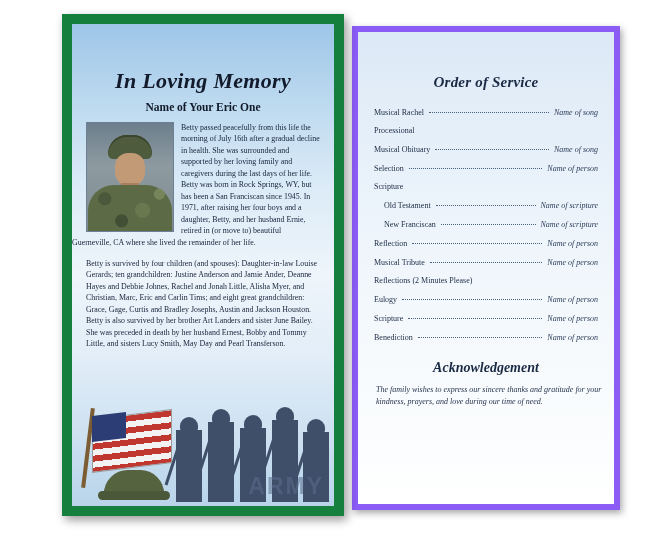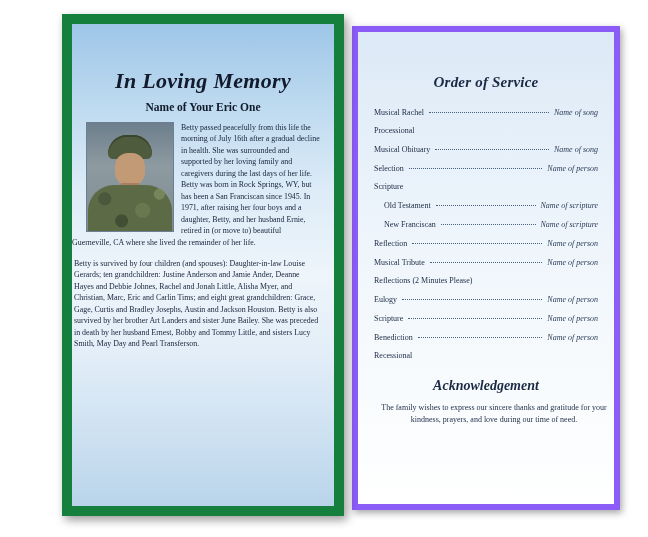--- a/index.html
+++ b/index.html
@@ -61,21 +61,22 @@
   .ack-title{
     text-align:center;
     font-style:italic;
     font-weight:bold;
     font-size:14px;
     color:#1b2a44;
     margin-top:18px;
   }
   .ack-text{
     margin:8px 2px 0 18px;
-    text-align:center;
+    text-align:left;
+    font-style:italic;
     font-size:8px;
     line-height:1.5;
     color:#25344d;
   }
 
   
   .front-page{
     position:absolute;
     left:62px;top:14px;
     width:282px;height:502px;
@@ -157,21 +158,21 @@
     line-height:1.45;
     color:#16233a;
     padding:9px 14px 0 0;
     text-align:left;
   }
   .para2{
     clear:both;
     font-size:7.9px;
     line-height:1.45;
     color:#16233a;
-    padding:10px 14px 0 2px;
+    padding:10px 14px 0 14px;
     text-align:left;
   }
 
   
   .army-art{
     position:absolute;left:0;right:0;bottom:0;height:136px;
   }
   .soldiers{
     position:absolute;left:0;right:0;bottom:4px;height:92px;
   }
@@ -289,25 +290,20 @@
       </div>
       <div class="svc-row">
         <span class="svc-label">Scripture</span>
         <span class="svc-dots"></span>
         <span class="svc-val">Name of person</span>
       </div>
       <div class="svc-row">
         <span class="svc-label">Benediction</span>
         <span class="svc-dots"></span>
         <span class="svc-val">Name of person</span>
-      </div>
-      <div class="svc-row plain">
-        <span class="svc-label">Recessional</span>
-
-        <span class="svc-val"></span>
       </div>
     </div>
 
     <div class="ack-title">Acknowledgement</div>
     <div class="ack-text">The family wishes to express our sincere thanks and gratitude for your kindness, prayers, and love during our time of need.</div>
   </div>
 </div>
 
 <div class="front-page">
   <div class="front-inner">
@@ -318,15 +314,33 @@
     <div class="photo">
       <div class="helmet"></div>
       <div class="face"></div>
       <div class="neck"></div>
       <div class="body"></div>
     </div>
 
     <div class="body-copy">Betty passed peacefully from this life the morning of July 16th after a gradual decline in health.  She was surrounded and supported by her loving family and caregivers during the last days of her life. Betty was born in Rock Springs, WY, but has been a San Franciscan since 1945.  In 1971, after raising her four boys and a daughter, Betty, and her husband Ernie, retired in (or move to) beautiful Guerneville, CA where she lived the remainder of her life.</div>
     <div class="para2">Betty is survived by four children (and spouses): Daughter-in-law Louise Gerards;  ten grandchildren: Justine Anderson and Jamie Ander, Deanne Hayes and Debbie Johnes, Rachel and Jonah Little, Alisha Myer, and Christian, Marc, Eric and Carlin Tims; and eight great grandchildren: Grace, Gage, Curtis and Bradley Josephs, Austin and Jackson Houston.  Betty is also survived by her brother Art Landers and sister June Bailey.  She was preceded in death by her husband Ernest,  Bobby and Tommy Little, and sisters Lucy Smith, May Day and Pearl Transferson.</div>
 
+    <div class="army-art">
+      <div class="soldiers">
+        <div class="sil" style="left:104px;height:72px;"></div>
+        <div class="sil" style="left:136px;height:80px;"></div>
+        <div class="sil" style="left:168px;height:74px;"></div>
+        <div class="sil" style="left:200px;height:82px;"></div>
+        <div class="sil" style="left:231px;height:70px;"></div>
+      </div>
+
+      <div class="flag">
+        <div class="pole"></div>
+        <div class="stripes"></div>
+        <div class="canton"></div>
+      </div>
+
+      <div class="helmet-prop"></div>
+      <div class="army-word">ARMY</div>
+    </div>
 
   </div>
 </div>
 
 </body></html>

